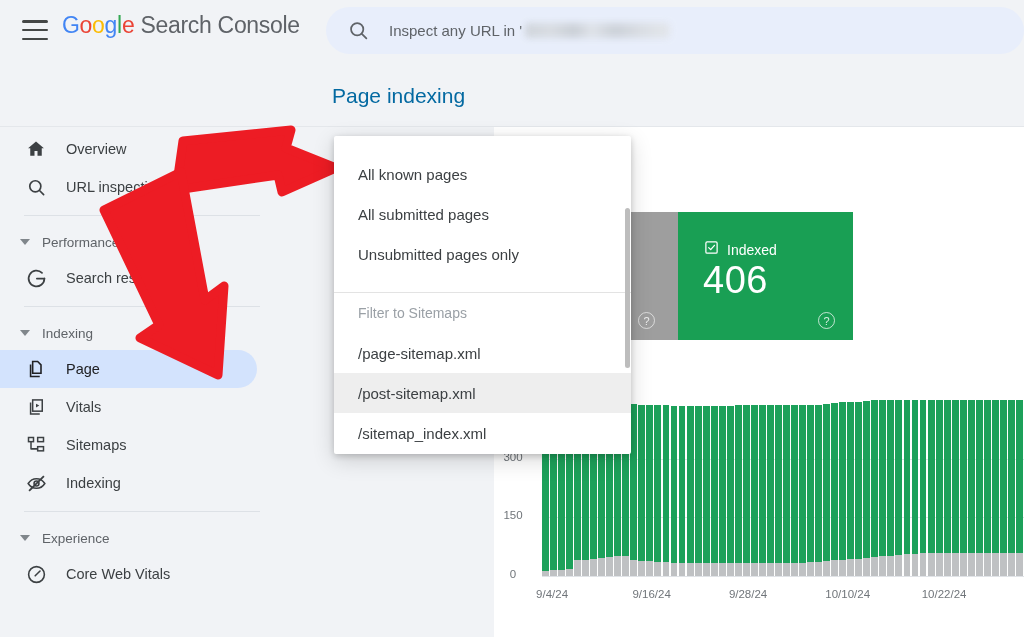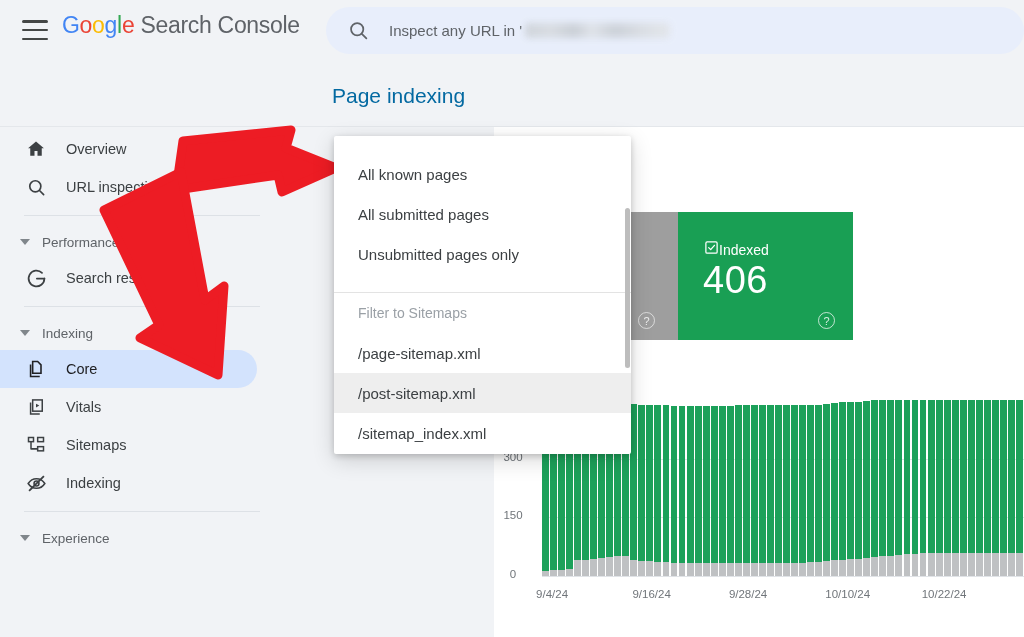--- a/index.html
+++ b/index.html
@@ -132,21 +132,21 @@
   .card-gray {
     position: absolute; left: 0; top: 0; width: 64px; height: 128px;
     background: #9e9e9e;
   }
   .card-green {
     position: absolute; left: 64px; top: 0; width: 175px; height: 128px;
     background: #199f54;
   }
   .card-head {
     position: absolute; left: 26px; top: 28px;
-    display: flex; align-items: center; 
+    display: flex; align-items: center; gap: 8px;
   }
   .card-head-label { color: #fff; font-size: 14px; }
   .card-value {
     position: absolute; left: 25px; top: 47px;
     color: #fff; font-size: 38px; font-weight: 400; letter-spacing: .5px;
   }
   .help-icon {
     position: absolute; width: 17px; height: 17px; border-radius: 50%;
     border: 1.4px solid rgba(255,255,255,.72);
     color: rgba(255,255,255,.82); font-size: 11px;
@@ -287,21 +287,21 @@
         <span class="grp-label">Indexing</span>
       </div>
 
       <div class="nav-item selected">
         <span class="nav-icon">
           <svg width="20" height="20" viewBox="0 0 24 24" fill="none" stroke="#202124" stroke-width="1.9">
             <path d="M8 3h6l4 4v10H8z"></path>
               <path d="M5.5 6.5V21h11"></path>
           </svg>
         </span>
-        <span class="nav-label">Core</span>
+        <span class="nav-label">Page</span>
       </div>
 
       <div class="nav-item">
         <span class="nav-icon">
           <svg width="20" height="20" viewBox="0 0 24 24" fill="none" stroke="#3c4043" stroke-width="1.8">
             <rect x="8" y="3.5" width="11.5" height="13.5"></rect>
               <path d="M5.5 6.5V20.5h11"></path>
             <path d="M12 8l4 2.3-4 2.3z" fill="#3c4043" stroke="none"></path>
           </svg>
         </span>
@@ -333,20 +333,29 @@
         <span class="nav-label">Indexing</span>
       </div>
 
       <div class="nav-sep"></div>
 
       <div class="nav-group">
         <span class="grp-caret"></span>
         <span class="grp-label">Experience</span>
       </div>
 
+      <div class="nav-item">
+        <span class="nav-icon">
+          <svg width="21" height="21" viewBox="0 0 24 24" fill="none" stroke="#3c4043" stroke-width="1.8">
+            <circle cx="12" cy="12" r="9"></circle>
+              <path d="M16 8l-5.5 5.5" stroke-linecap="round"></path>
+          </svg>
+        </span>
+        <span class="nav-label">Core Web Vitals</span>
+      </div>
 
     </div>
   </div>
 
   <div class="main">
     <div class="title-band"></div>
     <div class="page-title">Page indexing</div>
 
     <div class="cards">
       <div class="card-gray">

